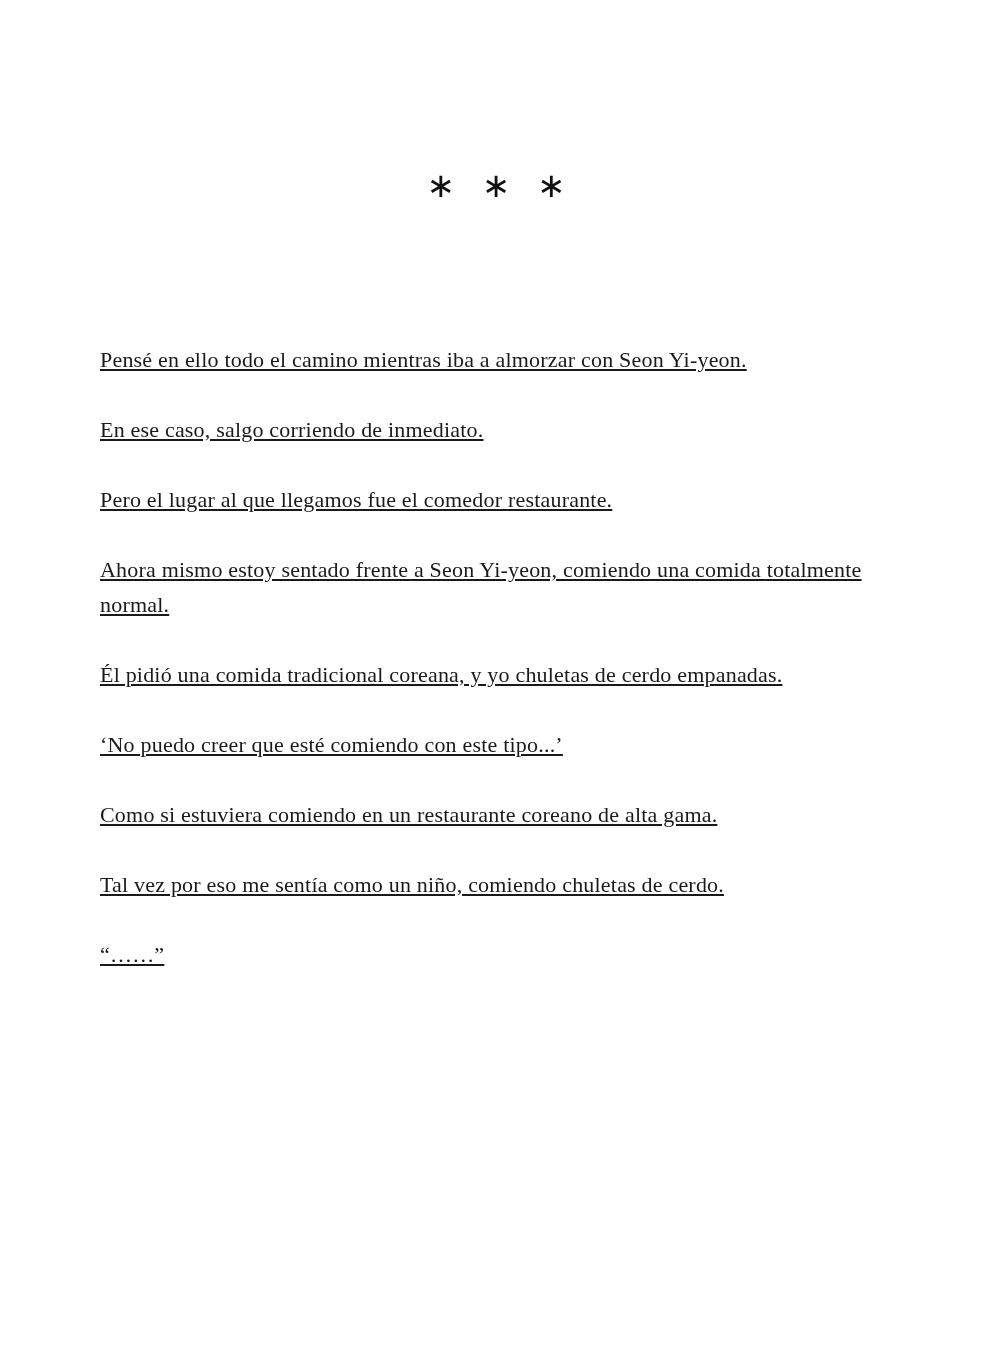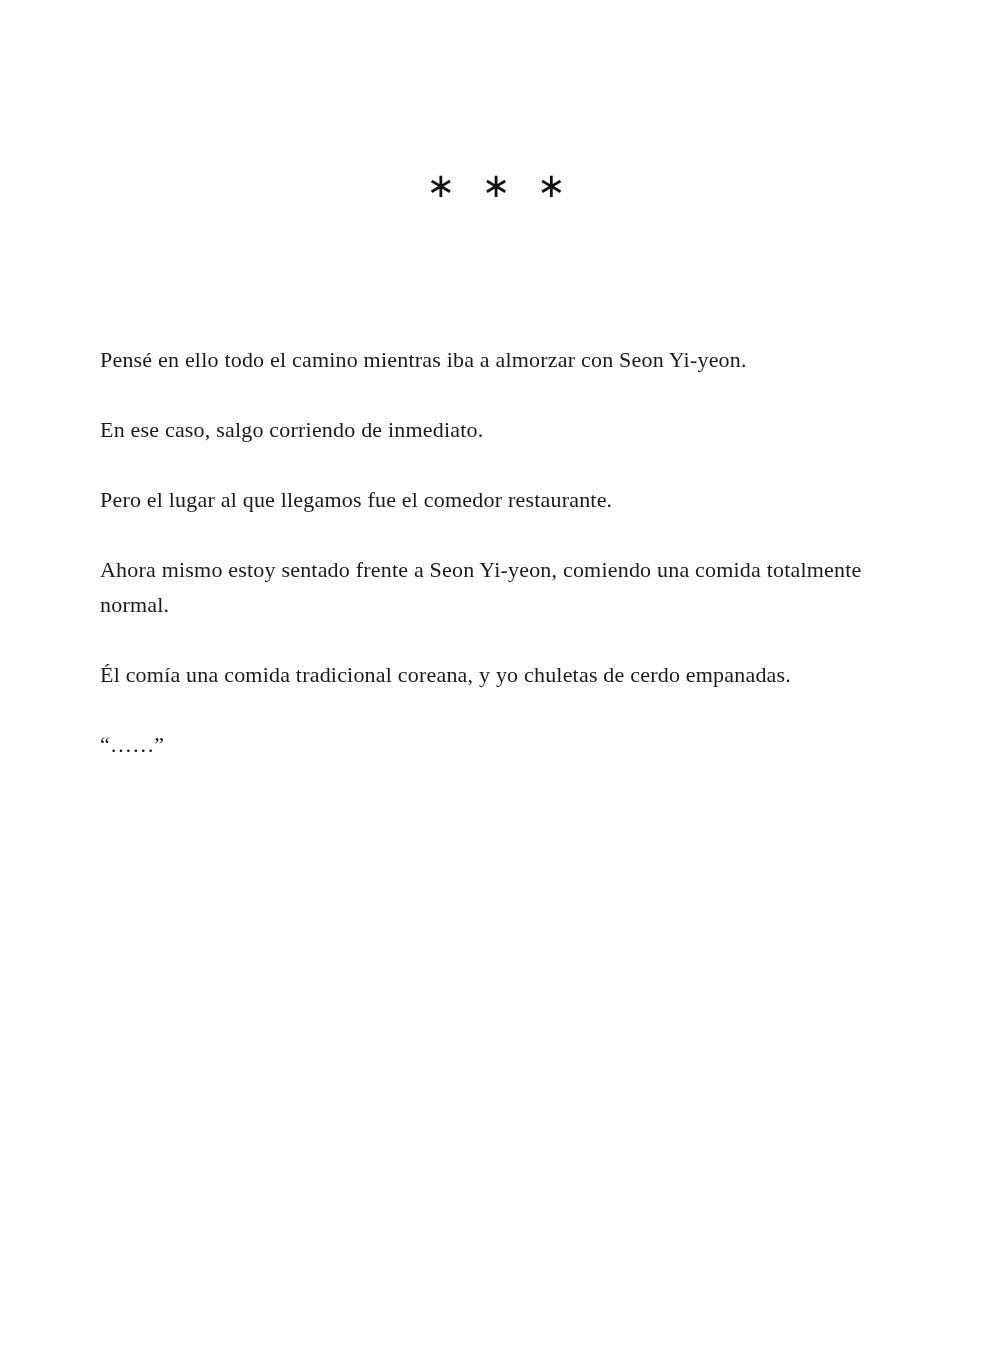--- a/index.html
+++ b/index.html
@@ -31,29 +31,33 @@
       position: absolute;
       top: 342px;
       left: 100px;
       width: 800px;
     }
     .para {
       margin: 0 0 35px 0;
       font-size: 22px;
       line-height: 35px;
       letter-spacing: 0.2px;
+      text-decoration: underline;
     }
   </style>
 </head>
 <body>
 
 <div class="separator">
   <span>∗ ∗ ∗</span>
 </div>
 
 <div class="content">
   <p class="para">Pensé en ello todo el camino mientras iba a almorzar con Seon Yi-yeon.</p>
   <p class="para">En ese caso, salgo corriendo de inmediato.</p>
   <p class="para">Pero el lugar al que llegamos fue el comedor restaurante.</p>
   <p class="para">Ahora mismo estoy sentado frente a Seon Yi-yeon, comiendo una comida totalmente normal.</p>
-  <p class="para">Él comía una comida tradicional coreana, y yo chuletas de cerdo empanadas.</p>
+  <p class="para">Él pidió una comida tradicional coreana, y yo chuletas de cerdo empanadas.</p>
+  <p class="para">‘No puedo creer que esté comiendo con este tipo...’</p>
+  <p class="para">Como si estuviera comiendo en un restaurante coreano de alta gama.</p>
+  <p class="para">Tal vez por eso me sentía como un niño, comiendo chuletas de cerdo.</p>
   <p class="para">“……”</p>
 </div>
 
 </body></html>

